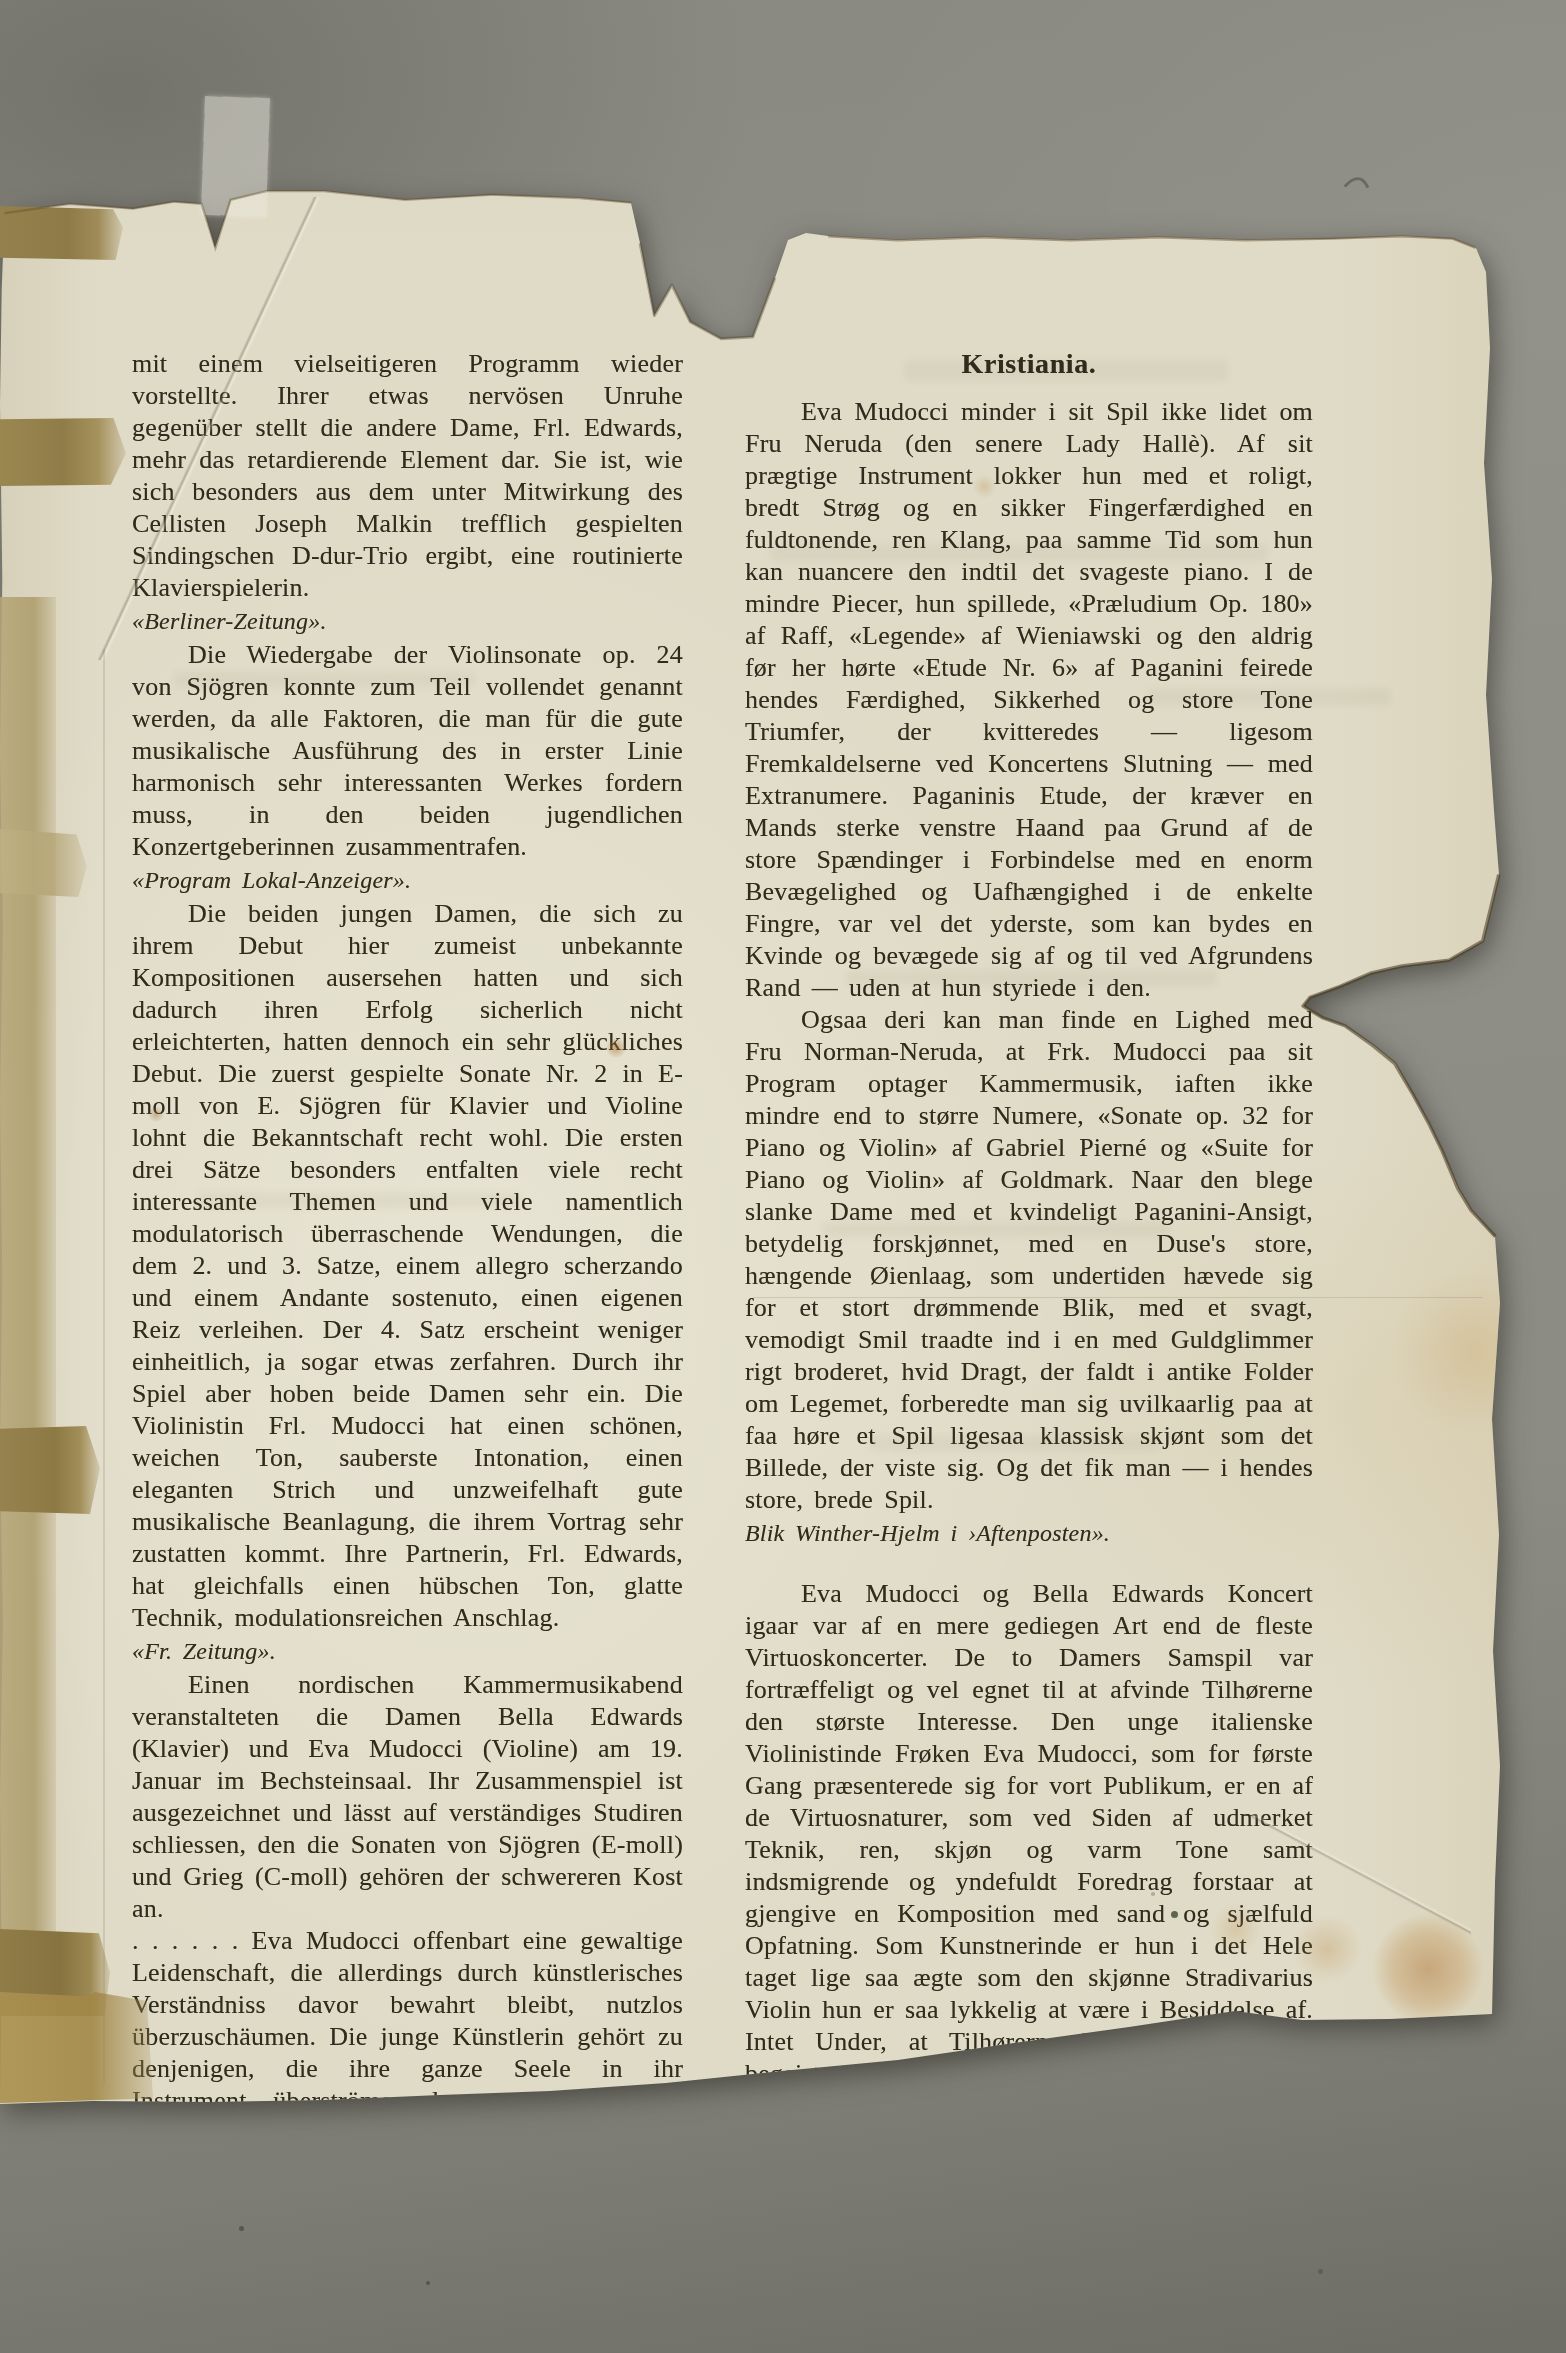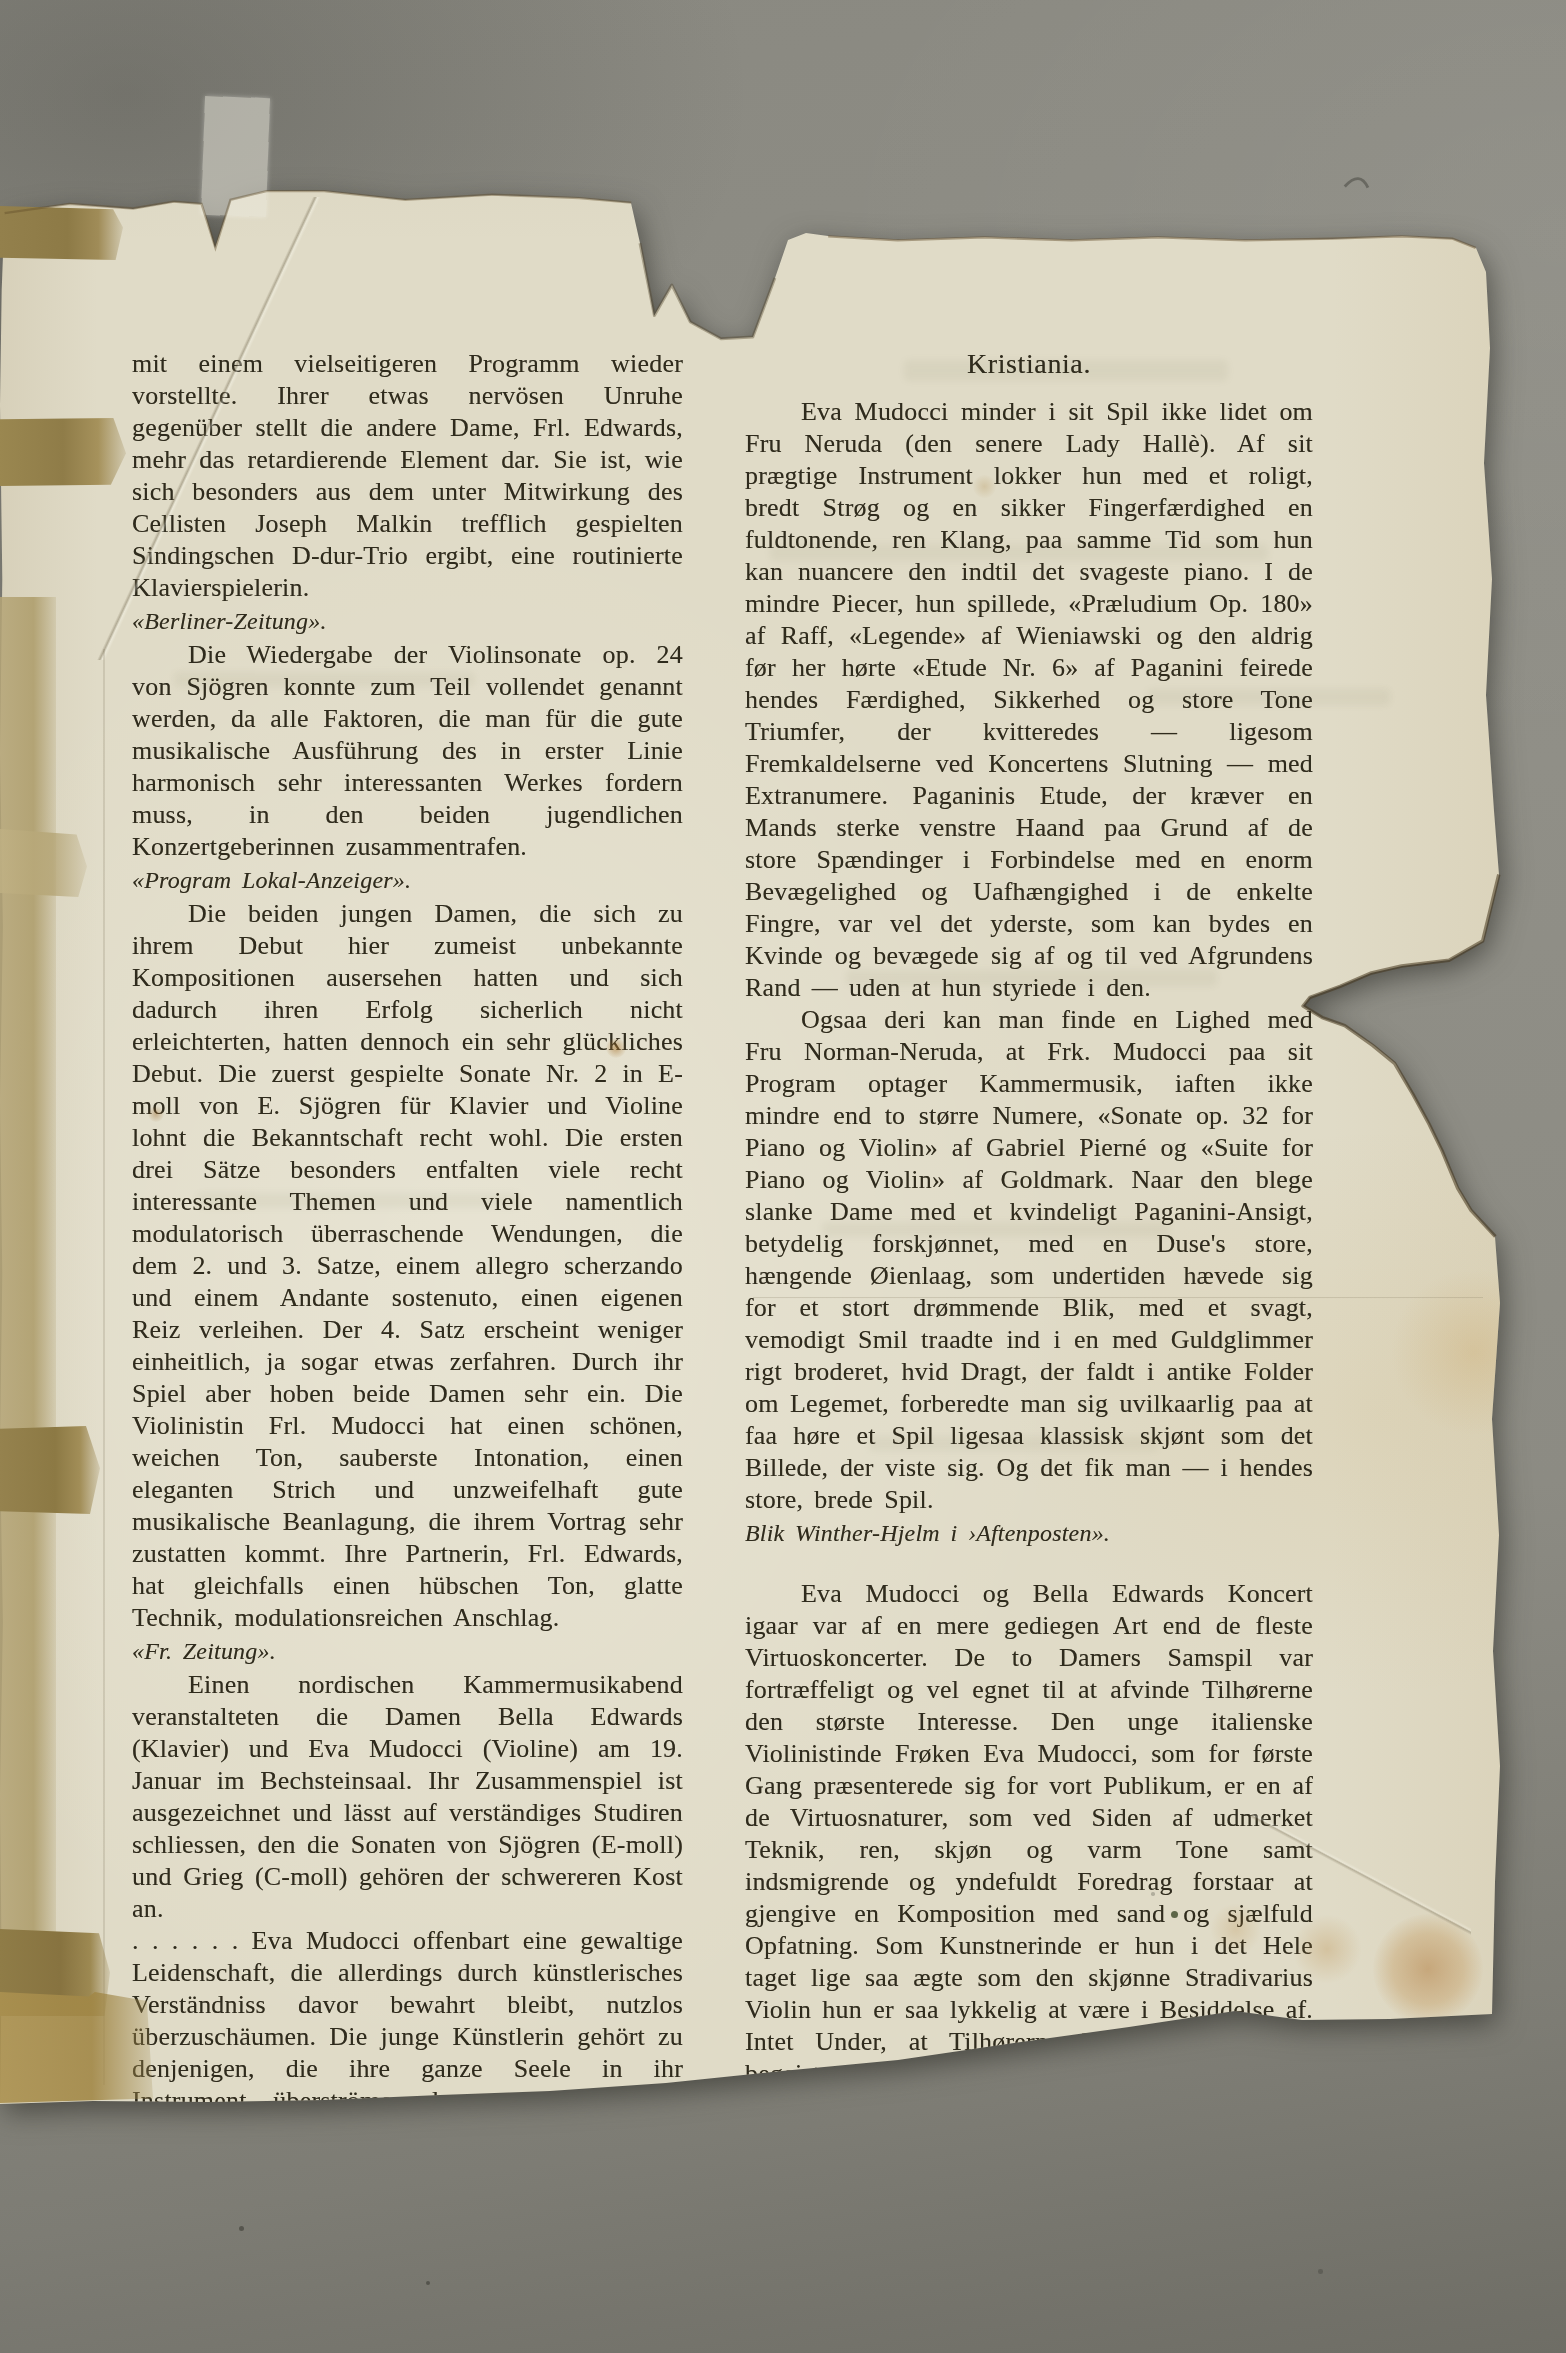--- a/index.html
+++ b/index.html
@@ -41,21 +41,21 @@
     );
   }
   .col{position:absolute;color:#2f2b1d;font-size:26px;line-height:32px;text-align:justify;
        word-spacing:.17em;letter-spacing:0.2px;}
   .col-left{left:132px;top:348px;width:551px;}
   .col-right{left:745px;top:346px;width:568px;}
   .para{margin:0;text-indent:56px;text-shadow:0 0 0.6px rgba(62,52,32,.4);}
   .para.noindent{text-indent:0;}
   .cite{display:block;text-align:left;font-style:italic;padding-right:30px;font-size:24px;
         line-height:35px;text-shadow:0 0 0.6px rgba(62,52,32,.4);}
-  .heading{margin:0 0 15px 0;text-align:center;font-weight:normal;font-size:28px;line-height:35px;
+  .heading{margin:0 0 15px 0;text-align:center;font-weight:bold;font-size:28px;line-height:35px;
            letter-spacing:0.6px;text-shadow:0 0 0.6px rgba(62,52,32,.45);}
   .gap-top{margin-top:27px;}
   .tape{position:absolute;pointer-events:none;}
   .ghost{position:absolute;background:#73734f;opacity:.07;filter:blur(3.5px);border-radius:4.6px;
          pointer-events:none;}
   .stain{position:absolute;border-radius:50%;pointer-events:none;}
   .crease{position:absolute;pointer-events:none;}
   .speck{position:absolute;border-radius:50%;background:rgba(55,55,48,.55);pointer-events:none;}
   svg.rim{position:absolute;inset:0;pointer-events:none;}
 </style>

